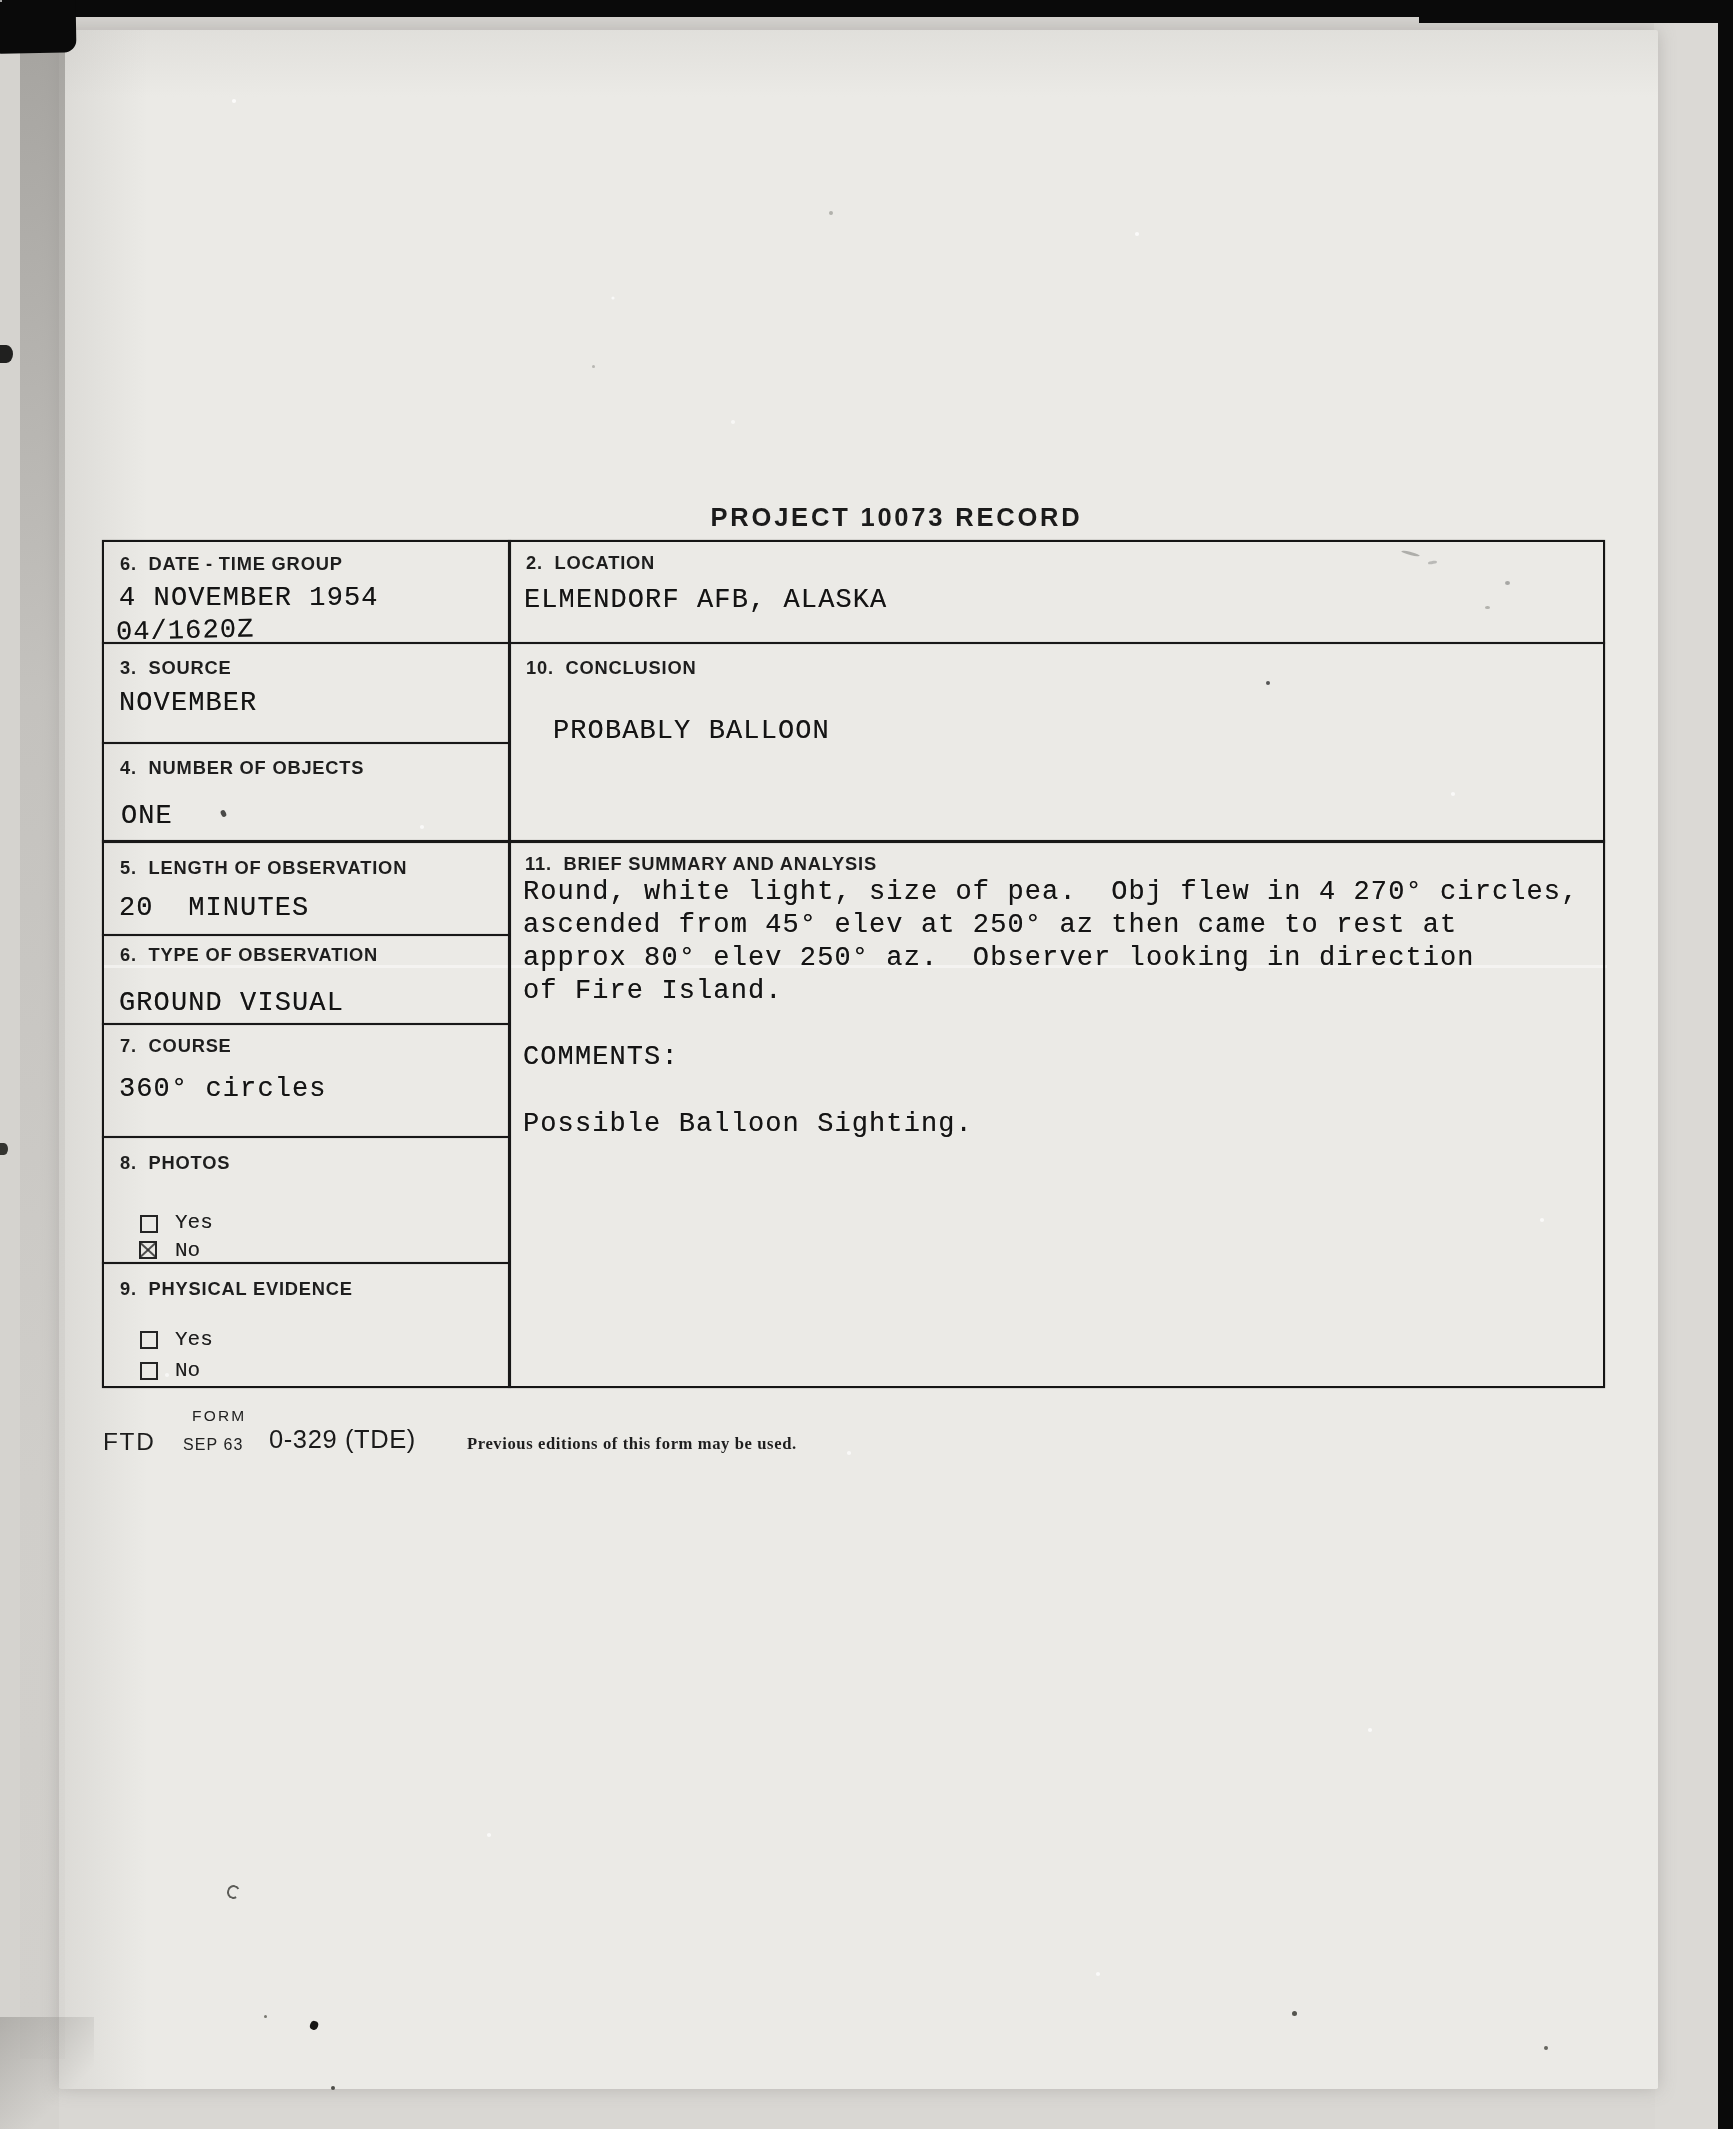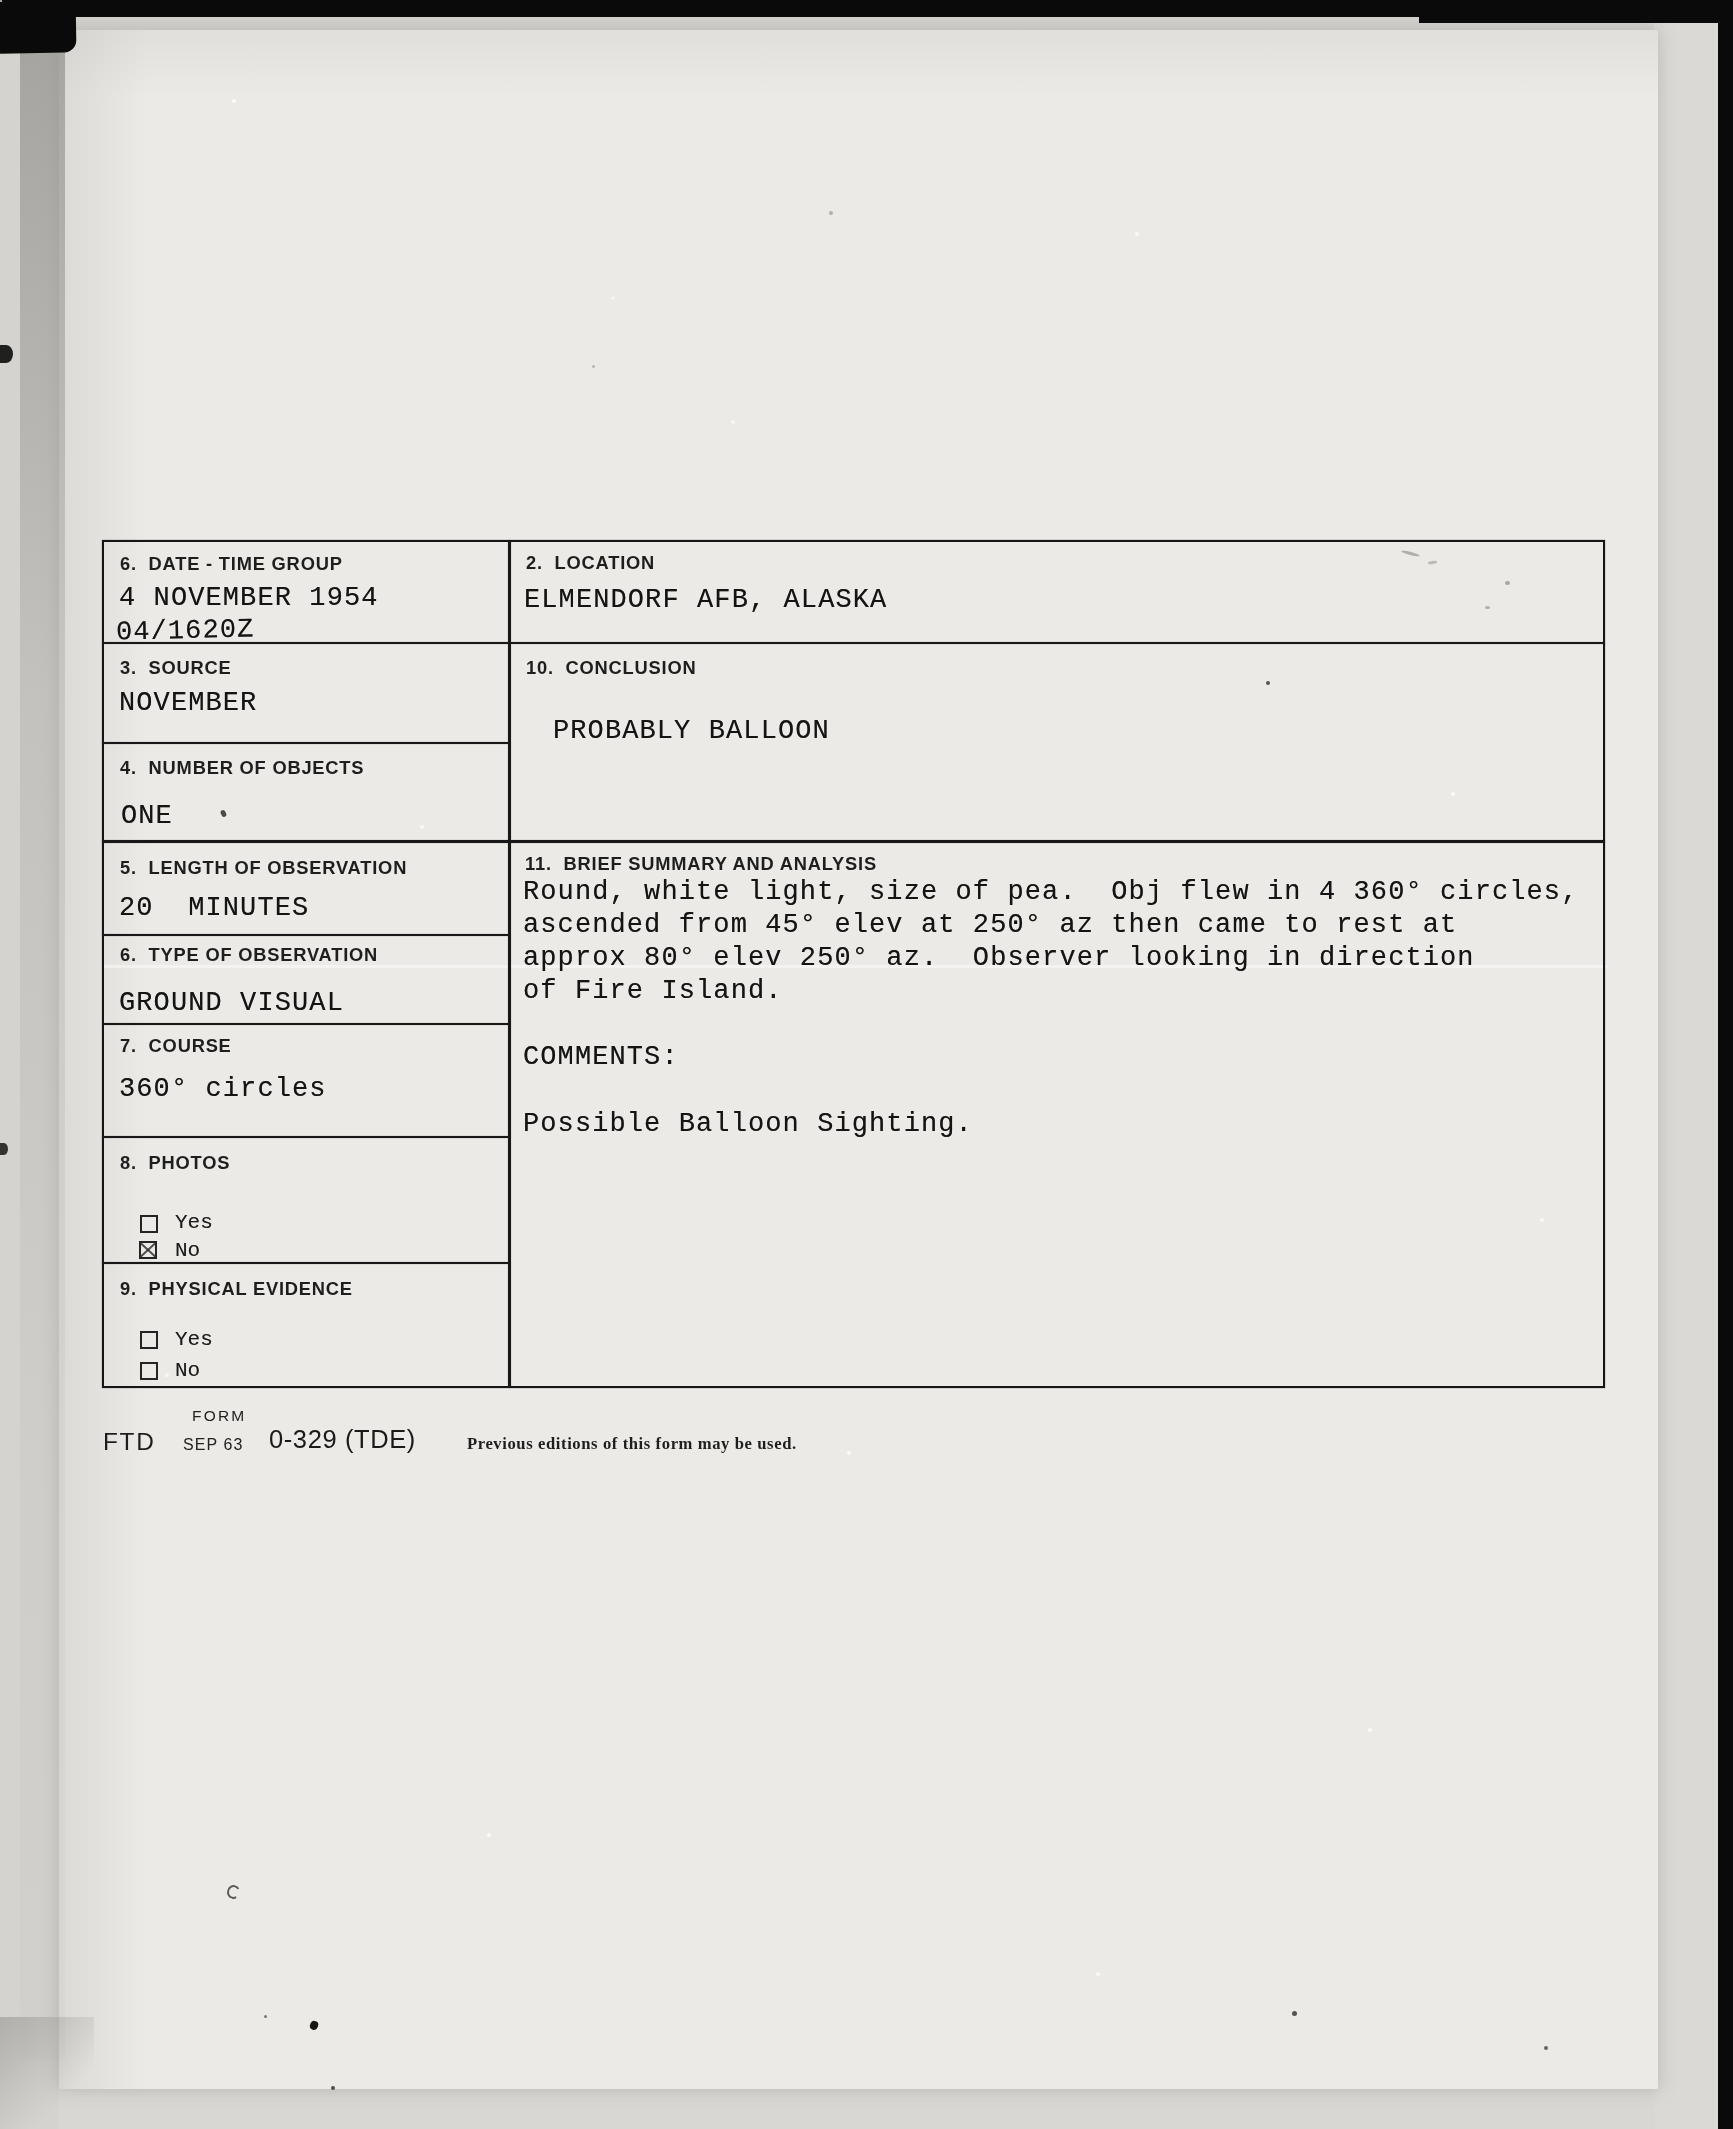--- a/index.html
+++ b/index.html
@@ -87,20 +87,21 @@
   <div class="paper"></div>
   <div class="left-shade"></div>
   <div class="bottom-left-shade"></div>
   <div class="edge-top"></div>
   <div class="edge-topleft"></div>
   <div class="edge-topright"></div>
   <div class="edge-right"></div>
   <div class="scan-streak"></div>
   <div class="dust"></div>
 
+  <div class="title">PROJECT 10073 RECORD</div>
 
   <div class="form-outline"></div>
   <div class="rule" style="left:508px;top:540px;width:2.8px;height:848px;"></div>
   <div class="rule" style="left:102px;top:642px;width:1503px;height:2.2px;"></div>
   <div class="rule" style="left:102px;top:840px;width:1503px;height:2.8px;"></div>
   <div class="rule" style="left:102px;top:742px;width:408px;height:2.2px;"></div>
   <div class="rule" style="left:102px;top:934px;width:408px;height:2.2px;"></div>
   <div class="rule" style="left:102px;top:1023px;width:408px;height:2.2px;"></div>
   <div class="rule" style="left:102px;top:1136px;width:408px;height:2.2px;"></div>
   <div class="rule" style="left:102px;top:1262px;width:408px;height:2.2px;"></div>
@@ -118,21 +119,21 @@
   <div class="flabel" style="left:526px;top:657px;">10.  CONCLUSION</div>
   <div class="typed" style="left:553px;top:716px;">PROBABLY BALLOON</div>
 
   <div class="flabel" style="left:120px;top:757px;">4.  NUMBER OF OBJECTS</div>
   <div class="typed" style="left:121px;top:801px;">ONE</div>
 
   <div class="flabel" style="left:120px;top:857px;">5.  LENGTH OF OBSERVATION</div>
   <div class="typed" style="left:119px;top:893px;">20  MINUTES</div>
 
   <div class="flabel" style="left:525px;top:853px;">11.  BRIEF SUMMARY AND ANALYSIS</div>
-  <div class="typed summary-line" style="left:523px;top:877px;">Round, white light, size of pea.  Obj flew in 4 360° circles,</div>
+  <div class="typed summary-line" style="left:523px;top:877px;">Round, white light, size of pea.  Obj flew in 4 270° circles,</div>
   <div class="typed summary-line" style="left:523px;top:910px;">ascended from 45° elev at 250° az then came to rest at</div>
   <div class="typed summary-line" style="left:523px;top:943px;">approx 80° elev 250° az.  Observer looking in direction</div>
   <div class="typed summary-line" style="left:523px;top:976px;">of Fire Island.</div>
   <div class="typed" style="left:523px;top:1042px;">COMMENTS:</div>
   <div class="typed summary-line" style="left:523px;top:1109px;">Possible Balloon Sighting.</div>
 
   <div class="flabel" style="left:120px;top:944px;">6.  TYPE OF OBSERVATION</div>
   <div class="typed" style="left:119px;top:988px;">GROUND VISUAL</div>
 
   <div class="flabel" style="left:120px;top:1035px;">7.  COURSE</div>

